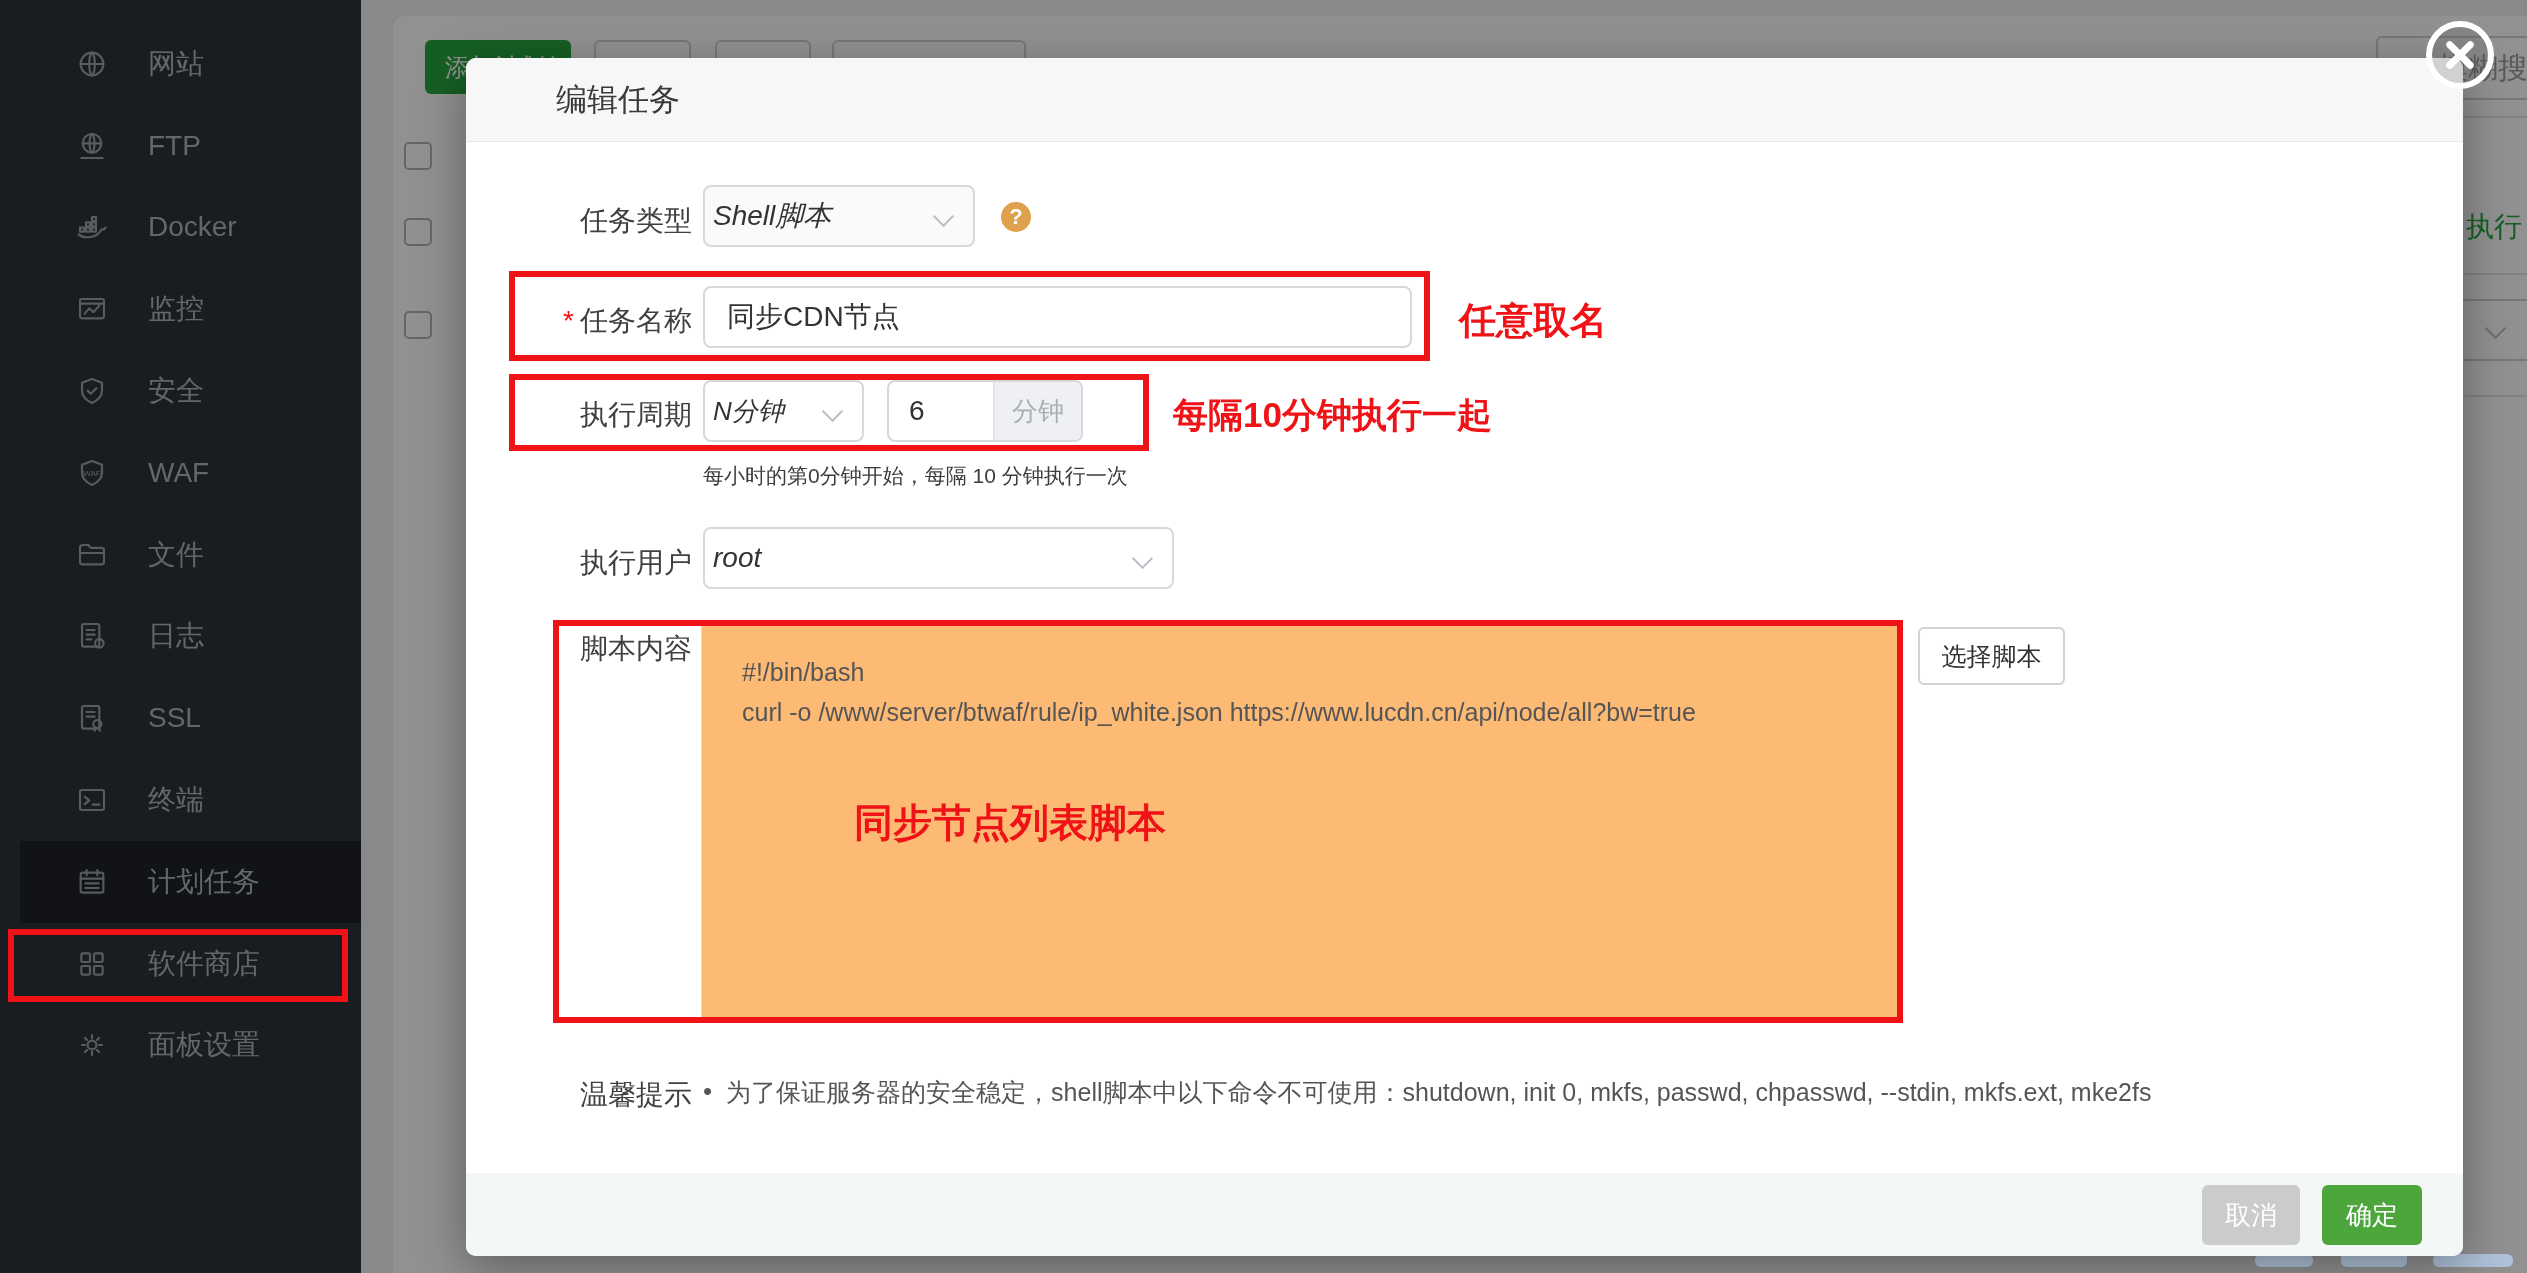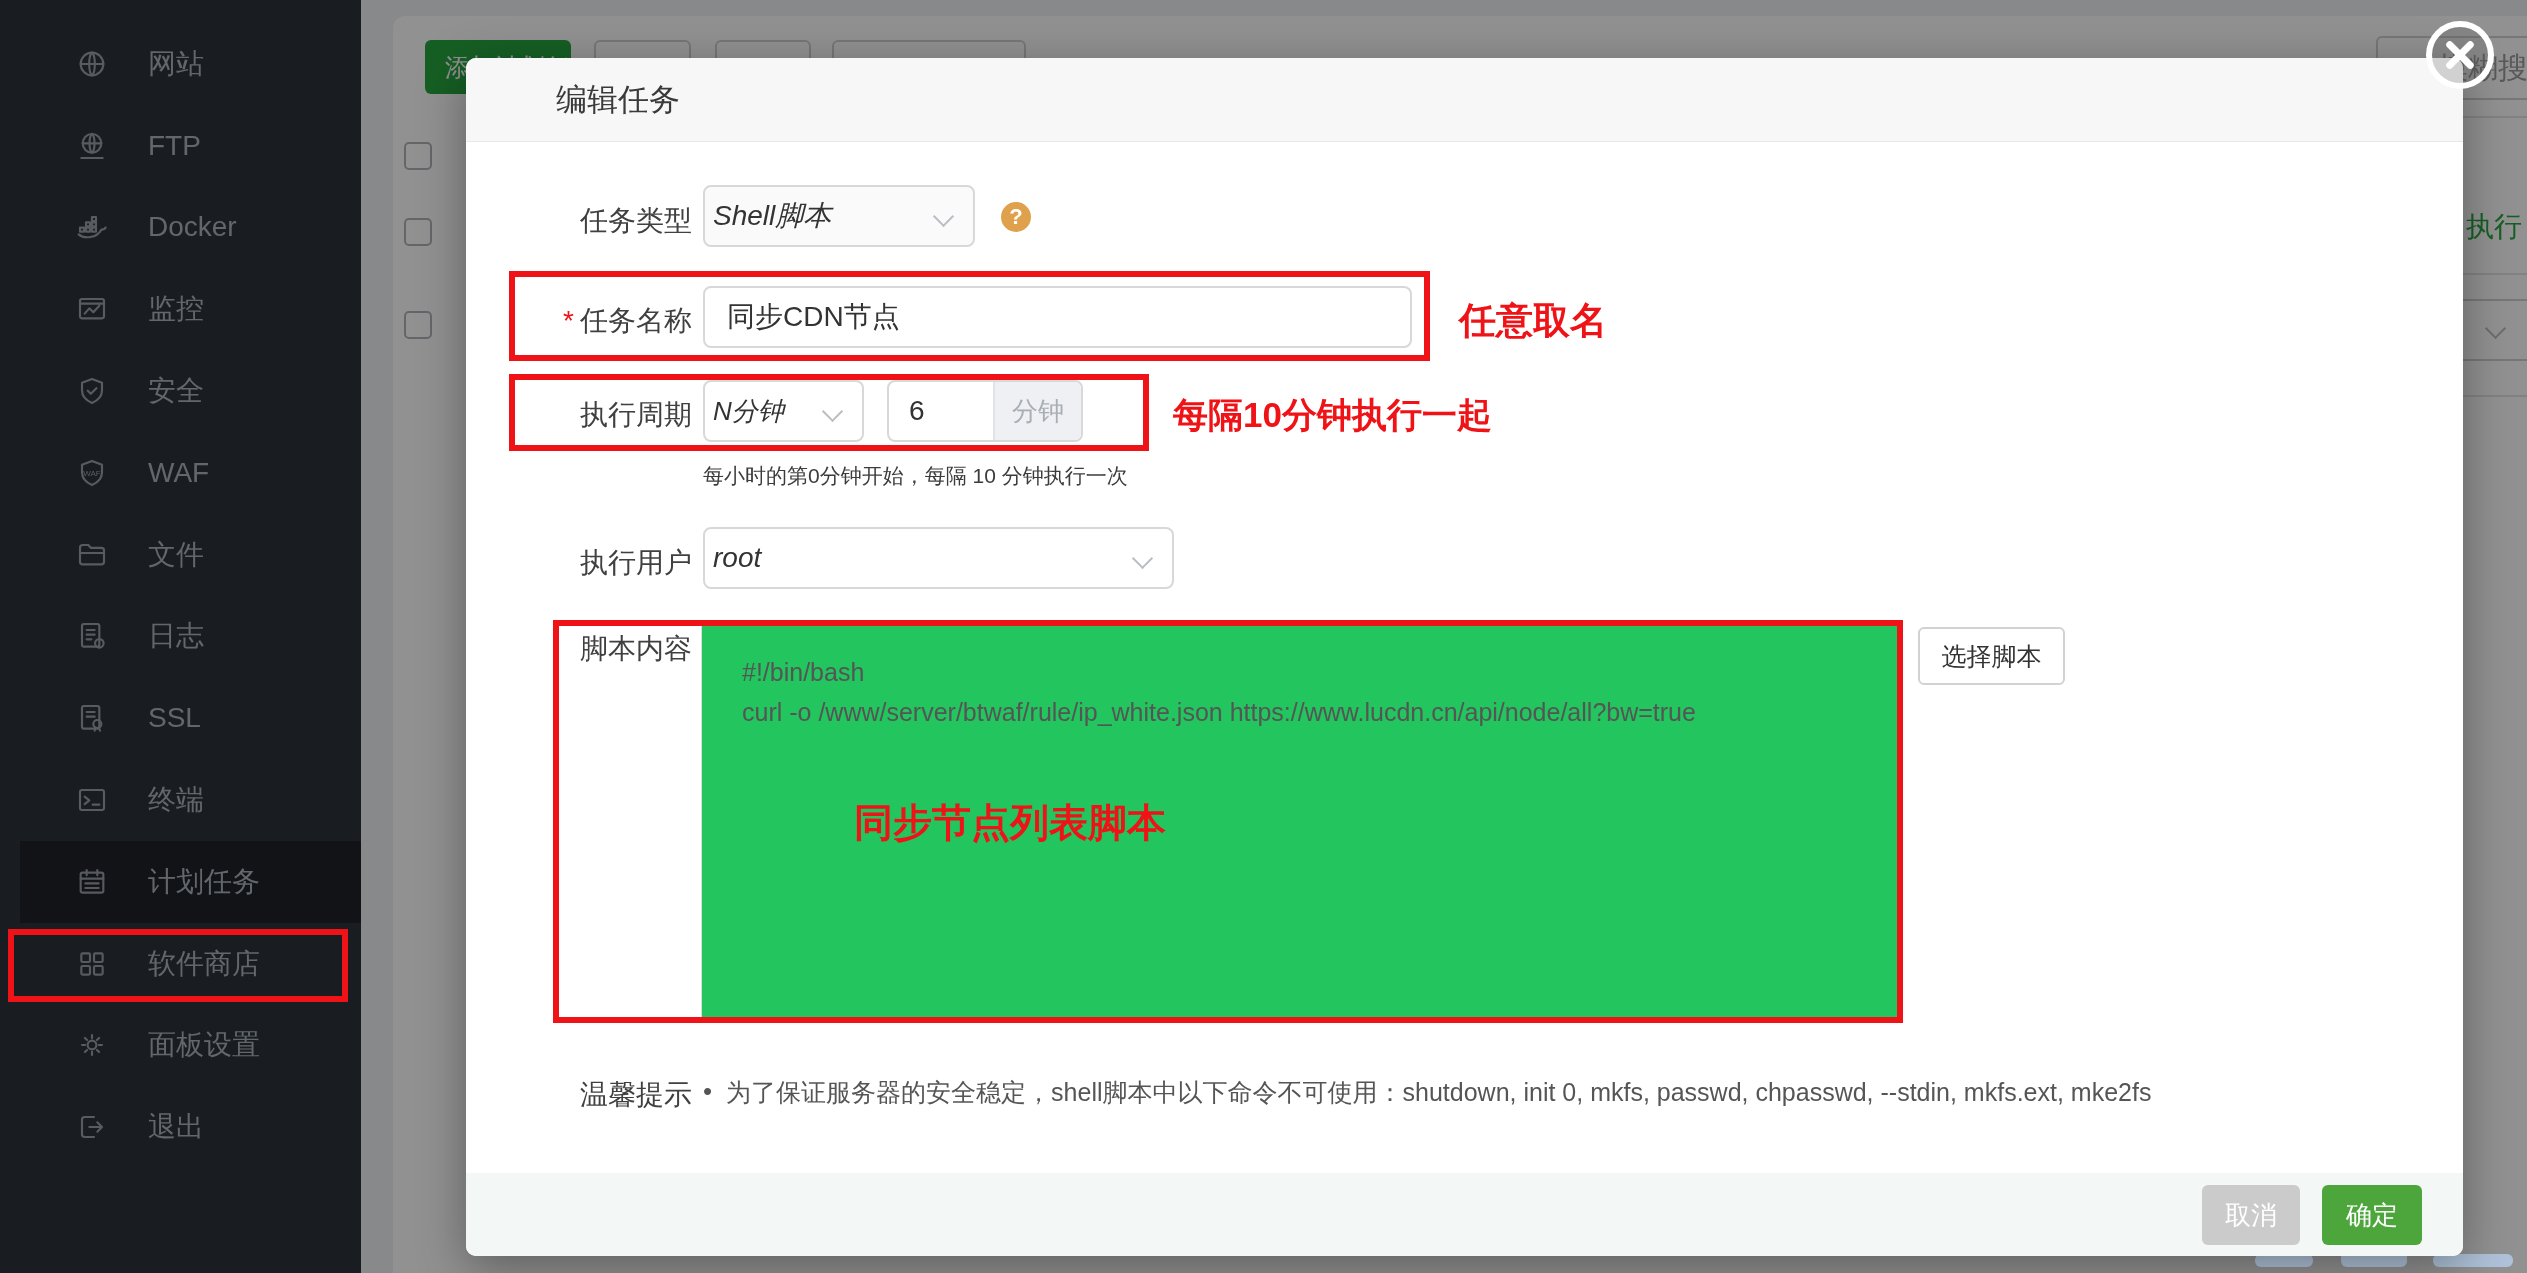--- a/index.html
+++ b/index.html
@@ -54,21 +54,21 @@
              color:#fff;font-size:22px;font-weight:bold;display:flex;align-items:center;justify-content:center;}
   .inp-name{left:237px;top:228px;width:709px;height:62px;}
   .sel-cycle{left:237px;top:322px;width:161px;height:62px;font-size:26px;}
   .grp{position:absolute;left:421px;top:322px;width:196px;height:62px;border:2px solid #d8d8d8;border-radius:8px;
        box-sizing:border-box;display:flex;overflow:hidden;}
   .grp-val{width:104px;display:flex;align-items:center;padding-left:20px;font-size:28px;color:#333;box-sizing:border-box;}
   .grp-suffix{flex:1;background:#eef0f4;border-left:2px solid #e0e3e8;display:flex;align-items:center;justify-content:center;
               font-size:26px;color:#a9aeb5;}
   .cycle-helper{position:absolute;left:237px;top:404px;font-size:21px;color:#3c3c3c;}
   .sel-user{left:237px;top:469px;width:471px;height:62px;}
-  .script-area{position:absolute;left:235px;top:567px;width:1199px;height:393px;border:1px solid #dcdcdc;background:#22c55e;
+  .script-area{position:absolute;left:235px;top:567px;width:1199px;height:393px;border:1px solid #dcdcdc;background:#fdba74;
                box-sizing:border-box;padding:26px 0 0 40px;}
   .script-line{font-size:25px;color:#555;line-height:40px;white-space:nowrap;}
   .btn-choose{position:absolute;left:1452px;top:569px;width:147px;height:58px;border:2px solid #d2d2d2;border-radius:6px;
               background:#fff;font-size:25px;color:#333;display:flex;align-items:center;justify-content:center;box-sizing:border-box;cursor:pointer;}
   .tip-row{position:absolute;left:237px;top:1018px;display:flex;gap:14px;font-size:25px;color:#555;width:1600px;}
   .tip-bullet{font-size:26px;color:#555;}
   .modal-footer{position:absolute;left:0;top:1115px;width:100%;height:83px;background:#f3f7f6;border-radius:0 0 10px 10px;}
   .btn-cancel{position:absolute;left:1736px;top:12px;width:98px;height:60px;background:#cbcbcb;border:none;border-radius:6px;
               color:#fff;font-size:26px;cursor:pointer;}
   .btn-ok{position:absolute;left:1856px;top:12px;width:100px;height:60px;background:#4da63c;border:none;border-radius:6px;
@@ -210,29 +210,20 @@
       </li>
       <li class="side-item">
         <span class="icon">
             <svg viewBox="0 0 24 24">
               <circle cx="12" cy="12" r="3.3"></circle>
               <path d="M12 4.5v2.3M12 17.2v2.3M19.5 12h-2.3M6.8 12H4.5M17.3 6.7l-1.6 1.6M8.3 15.7l-1.6 1.6M17.3 17.3l-1.6-1.6M8.3 8.3L6.7 6.7"></path>
             </svg>
           </span>
         <span>面板设置</span>
       </li>
-      <li class="side-item">
-        <span class="icon">
-            <svg viewBox="0 0 24 24">
-              <path d="M13.5 4.5H6.5c-1.1 0-2 .9-2 2v11c0 1.1.9 2 2 2h7"></path>
-              <path d="M16 8.5l3.5 3.5-3.5 3.5M10 12h9.5"></path>
-            </svg>
-          </span>
-        <span>退出</span>
-      </li>
     </ul>
   </nav>
 
   <div class="main">
     <div class="card">
       <div class="btn-add">添加计划任务</div>
       <div class="tool-btn" style="left:201px;width:97px;"></div>
       <div class="tool-btn" style="left:322px;width:96px;"></div>
       <div class="tool-btn" style="left:439px;width:194px;"></div>
       <div class="bg-checkbox" style="top:126px;"></div>

